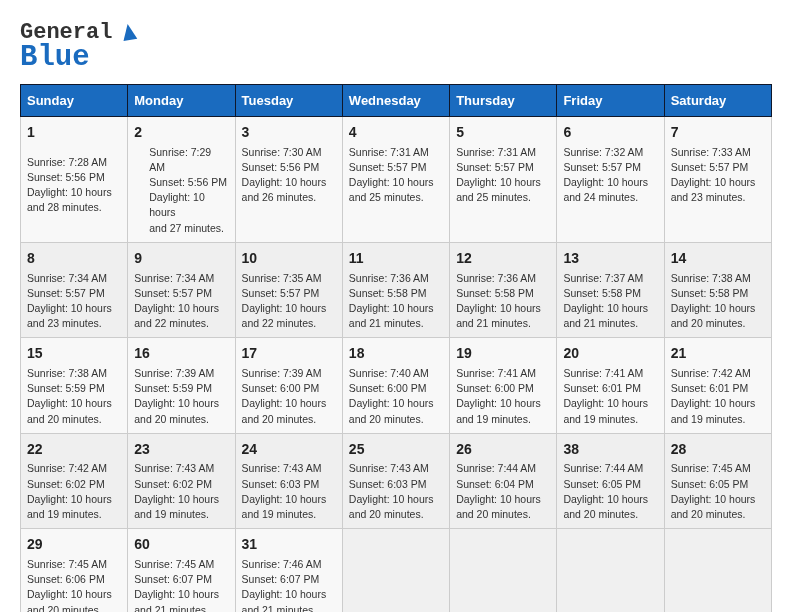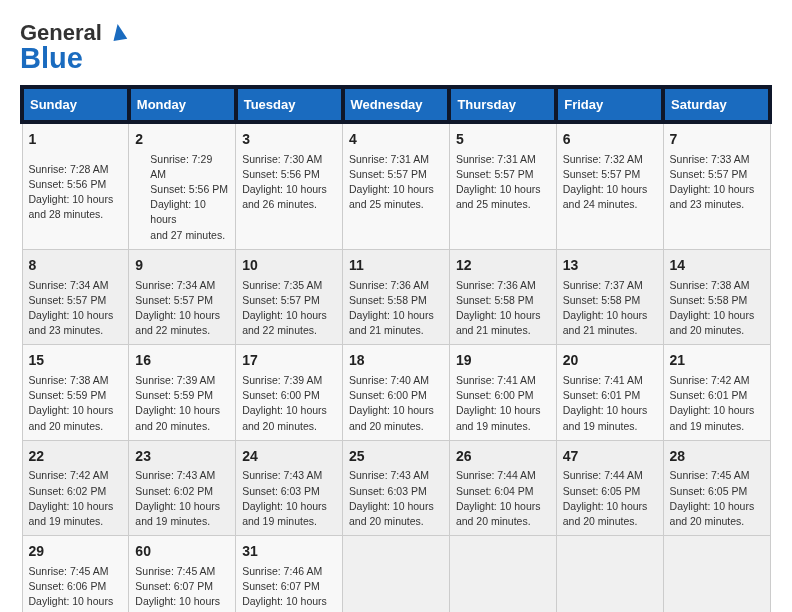--- a/index.html
+++ b/index.html
@@ -13,20 +13,21 @@
     .header-section {
       display: flex;
       justify-content: space-between;
       align-items: flex-start;
       margin-bottom: 10px;
     }
     .logo {
       display: flex;
       flex-direction: column;
       align-items: flex-start;
+      font-family: Liberation Mono, monospace;
     }
     .logo-wrapper {
       display: flex;
       align-items: center;
       gap: 4px;
     }
     .title-section {
       text-align: right;
     }
     .month-title {
@@ -43,21 +44,21 @@
       border-collapse: collapse;
       font-size: 11px;
     }
     .calendar-table thead tr th {
       background-color: #1a6bbf;
       color: #fff;
       font-weight: bold;
       padding: 8px 6px;
       text-align: left;
       font-size: 13px;
-      border: 4px solid #0f172a;
+      border: 1px solid #0f172a;
     }
     .calendar-table tbody tr td {
       vertical-align: top;
       padding: 6px 6px;
       border: 1px solid #ccc;
       background: #fff;
       width: calc(100% / 7);
       min-height: 80px;
       line-height: 1.4;
     }
@@ -294,21 +295,21 @@
 and 20 minutes.</div>
         </td>
         <td>
           <span class="day-number">26</span>
           <div class="day-info" style="white-space: pre-line;">Sunrise: 7:44 AM
 Sunset: 6:04 PM
 Daylight: 10 hours
 and 20 minutes.</div>
         </td>
         <td>
-          <span class="day-number">47</span>
+          <span class="day-number">38</span>
           <div class="day-info" style="white-space: pre-line;">Sunrise: 7:44 AM
 Sunset: 6:05 PM
 Daylight: 10 hours
 and 20 minutes.</div>
         </td>
         <td>
           <span class="day-number">28</span>
           <div class="day-info" style="white-space: pre-line;">Sunrise: 7:45 AM
 Sunset: 6:05 PM
 Daylight: 10 hours

